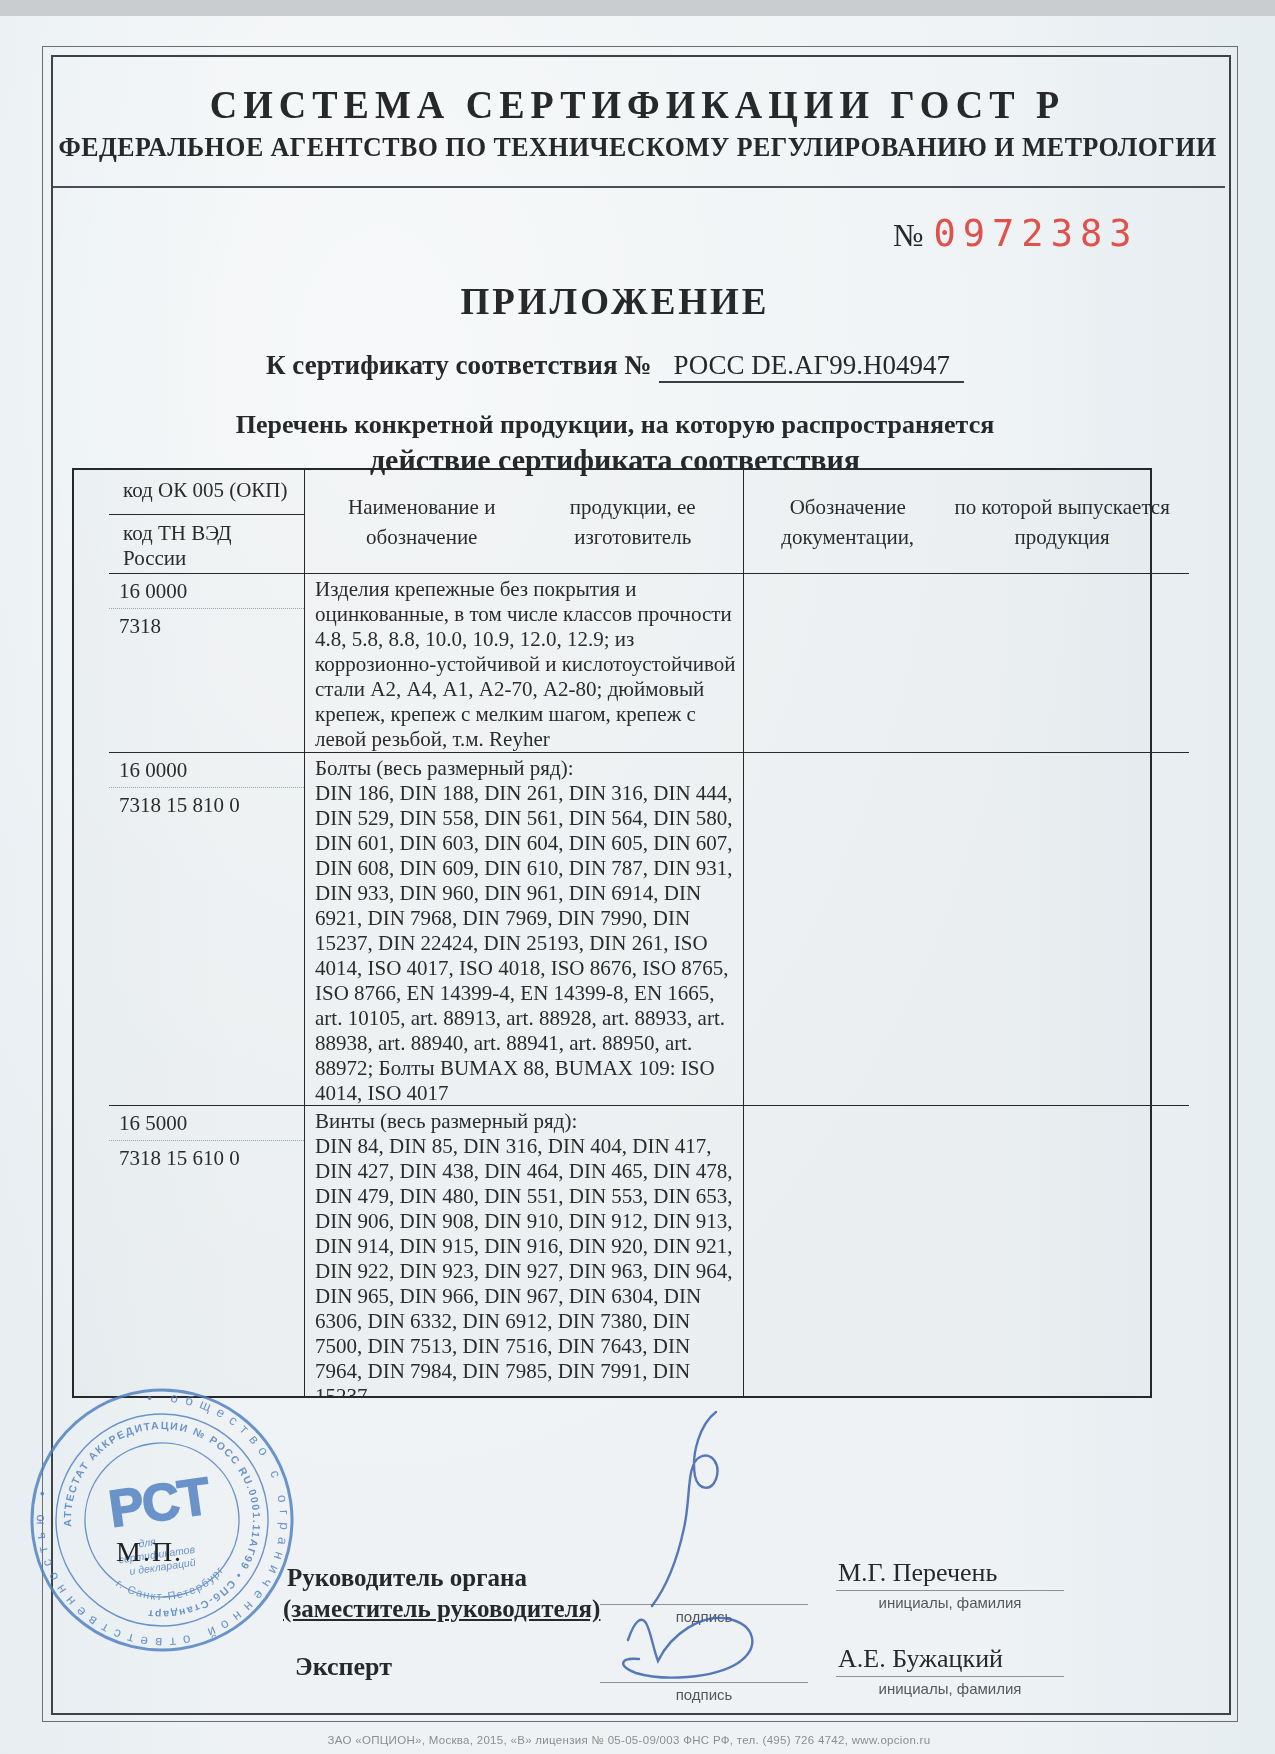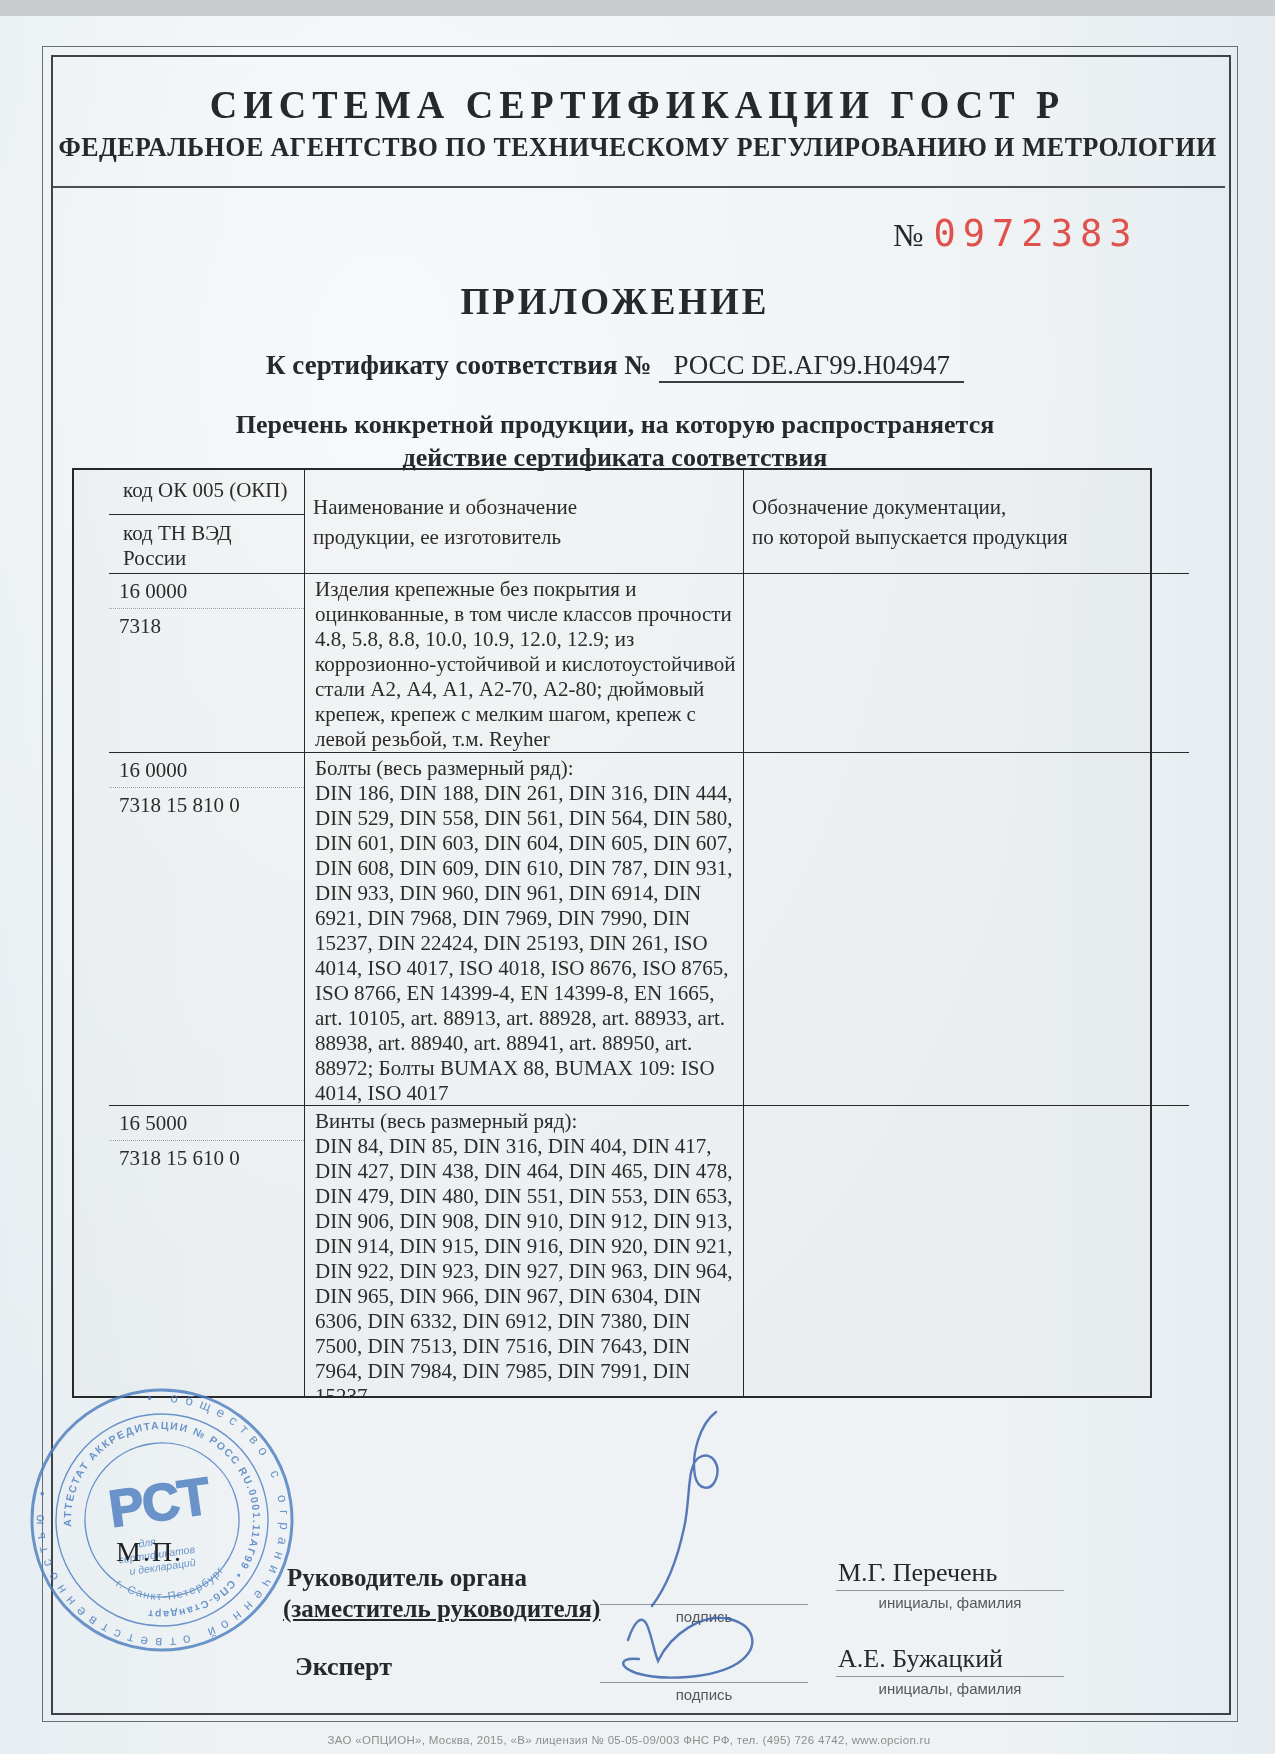--- a/index.html
+++ b/index.html
@@ -26,30 +26,30 @@
   
   .blank-no{left:893px;top:196px;display:flex;align-items:baseline;gap:10px;}
   .blank-no .no-label{font-size:32px;color:#26282a;}
   .blank-no .no-value{font-family:"DejaVu Sans Mono", monospace;font-size:37px;color:#e0514b;letter-spacing:7px;font-weight:500;}
   
   .appendix-title{left:0;top:264px;width:1230px;text-align:center;font-size:37px;font-weight:bold;letter-spacing:3px;color:#26282a;}
   .cert-line{left:0;top:334px;width:1230px;text-align:center;font-size:27px;color:#26282a;}
   .cert-line .lbl{font-weight:bold;}
   .cert-line .num{font-weight:normal;border-bottom:2px solid #3a3e42;padding:0 14px 1px 14px;margin-left:8px;}
   .scope-1{left:0;top:394px;width:1230px;text-align:center;font-size:26px;font-weight:bold;color:#26282a;}
-  .scope-2{left:0;top:427px;width:1230px;text-align:center;font-size:26px;font-weight:bold;color:#26282a;}
+  .scope-2{left:0;top:427px;width:1230px;text-align:center;font-size:30px;font-weight:bold;color:#26282a;}
   
   .tbl{left:72px;top:452px;width:1080px;height:930px;border:2px solid #26282a;box-sizing:border-box;display:grid;grid-template-columns:196px 439px 445px;grid-template-rows:104px 179px 353px 290px;background:rgba(0,0,0,0.015);padding-left:35px;}
   .cell{box-sizing:border-box;border-right:1.5px solid #26282a;border-bottom:1.5px solid #26282a;overflow:hidden;}
   .cell.last-col{border-right:none;}
   .cell.last-row{border-bottom:none;}
   .h-col1{display:flex;flex-direction:column;font-size:21px;}
   .h-col1 .top{flex:1;display:flex;align-items:center;padding:2px 10px 6px 14px;border-bottom:1.5px solid #26282a;}
   .h-col1 .bot{flex:1;display:flex;align-items:center;padding:6px 10px 2px 14px;}
-  .h-col23{display:flex;flex-direction:column;justify-content:center;align-items:flex-start;text-align:center;font-size:21px;line-height:30px;padding:4px 8px;}
+  .h-col23{display:flex;flex-direction:row;justify-content:center;align-items:center;text-align:center;font-size:21px;line-height:30px;padding:4px 8px;}
   .code-cell{font-size:21px;line-height:26px;padding:3px 8px 0 8px;}
   .code-cell .okp{border-bottom:1.5px dotted #9aa3a8;padding:1px 2px 4px 2px;margin:0 -8px 3px -8px;padding-left:10px;}
   .code-cell .tnved{padding:1px 2px;}
   .name-cell{font-size:21px;line-height:25px;padding:3px 6px 2px 10px;}
   .doc-cell{font-size:21px;padding:4px 8px;}
   
   .role-1{left:287px;top:1548px;font-size:25px;font-weight:bold;color:#26282a;}
   .role-1b{left:283px;top:1579px;font-size:25px;font-weight:bold;color:#26282a;text-decoration:underline;}
   .role-2{left:295px;top:1636px;font-size:26px;font-weight:bold;color:#26282a;}
   .sig-line{height:0;border-top:1.5px solid #8e9296;}

